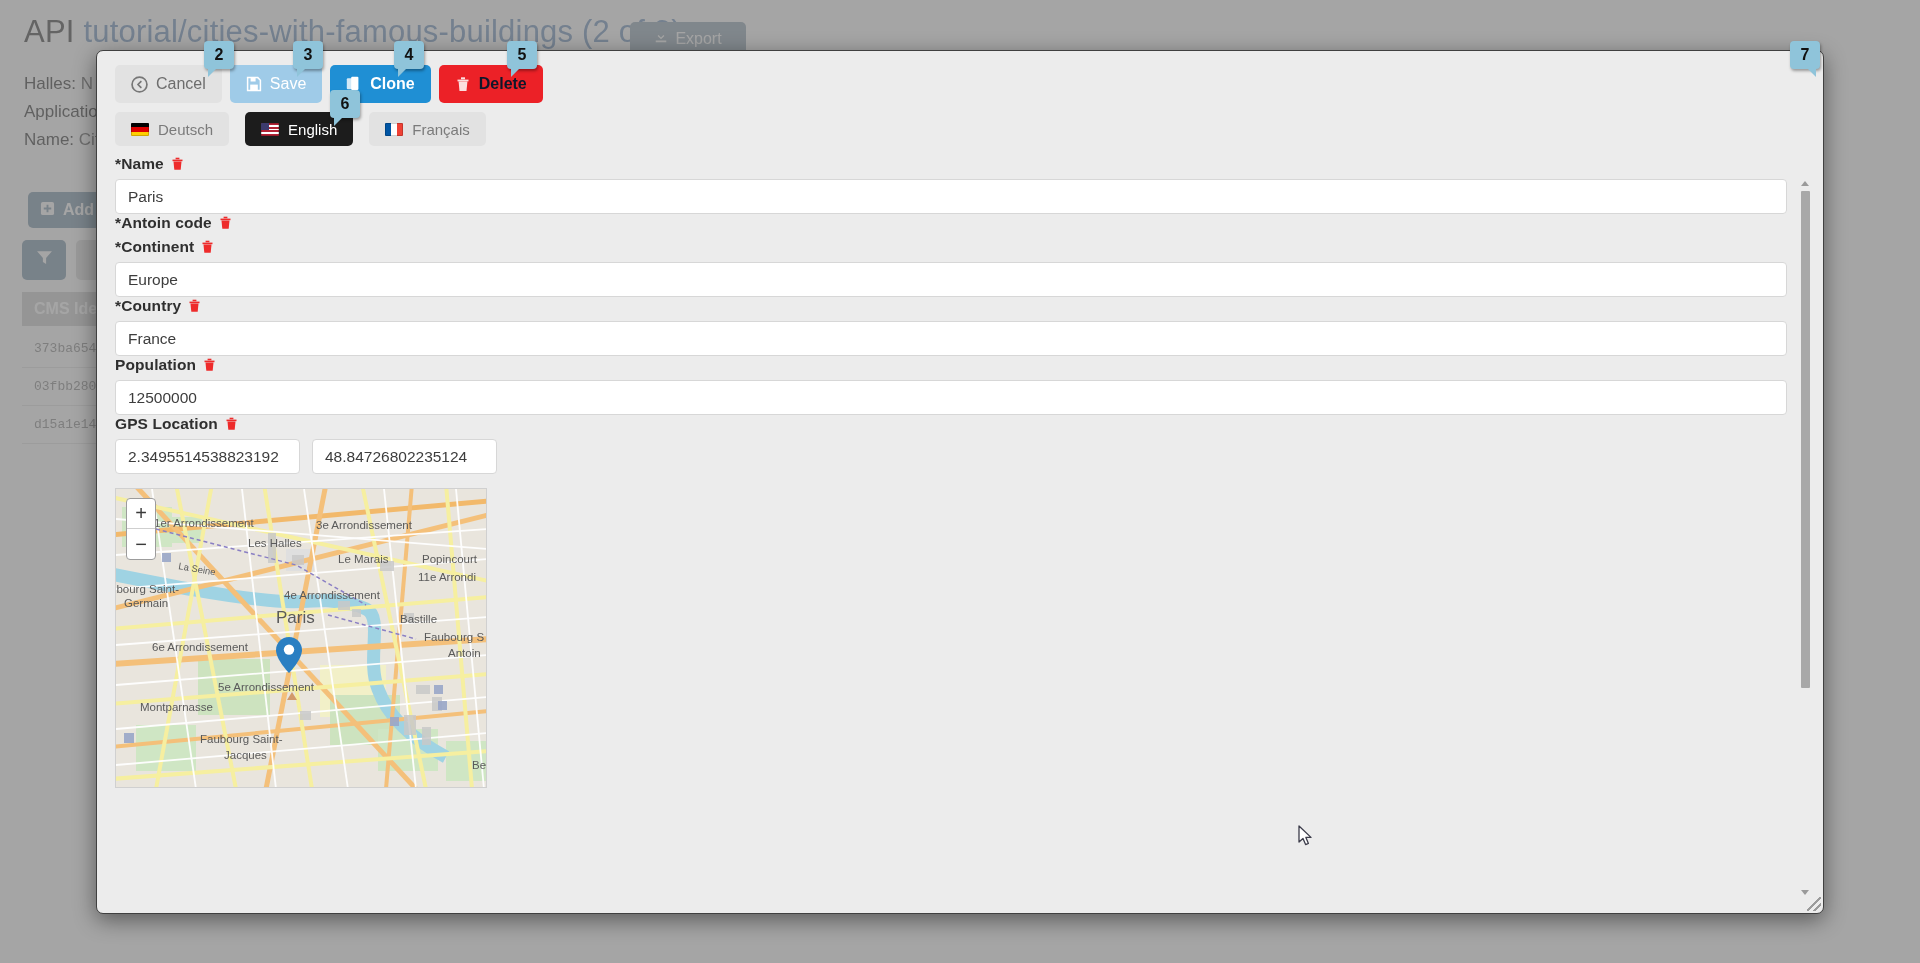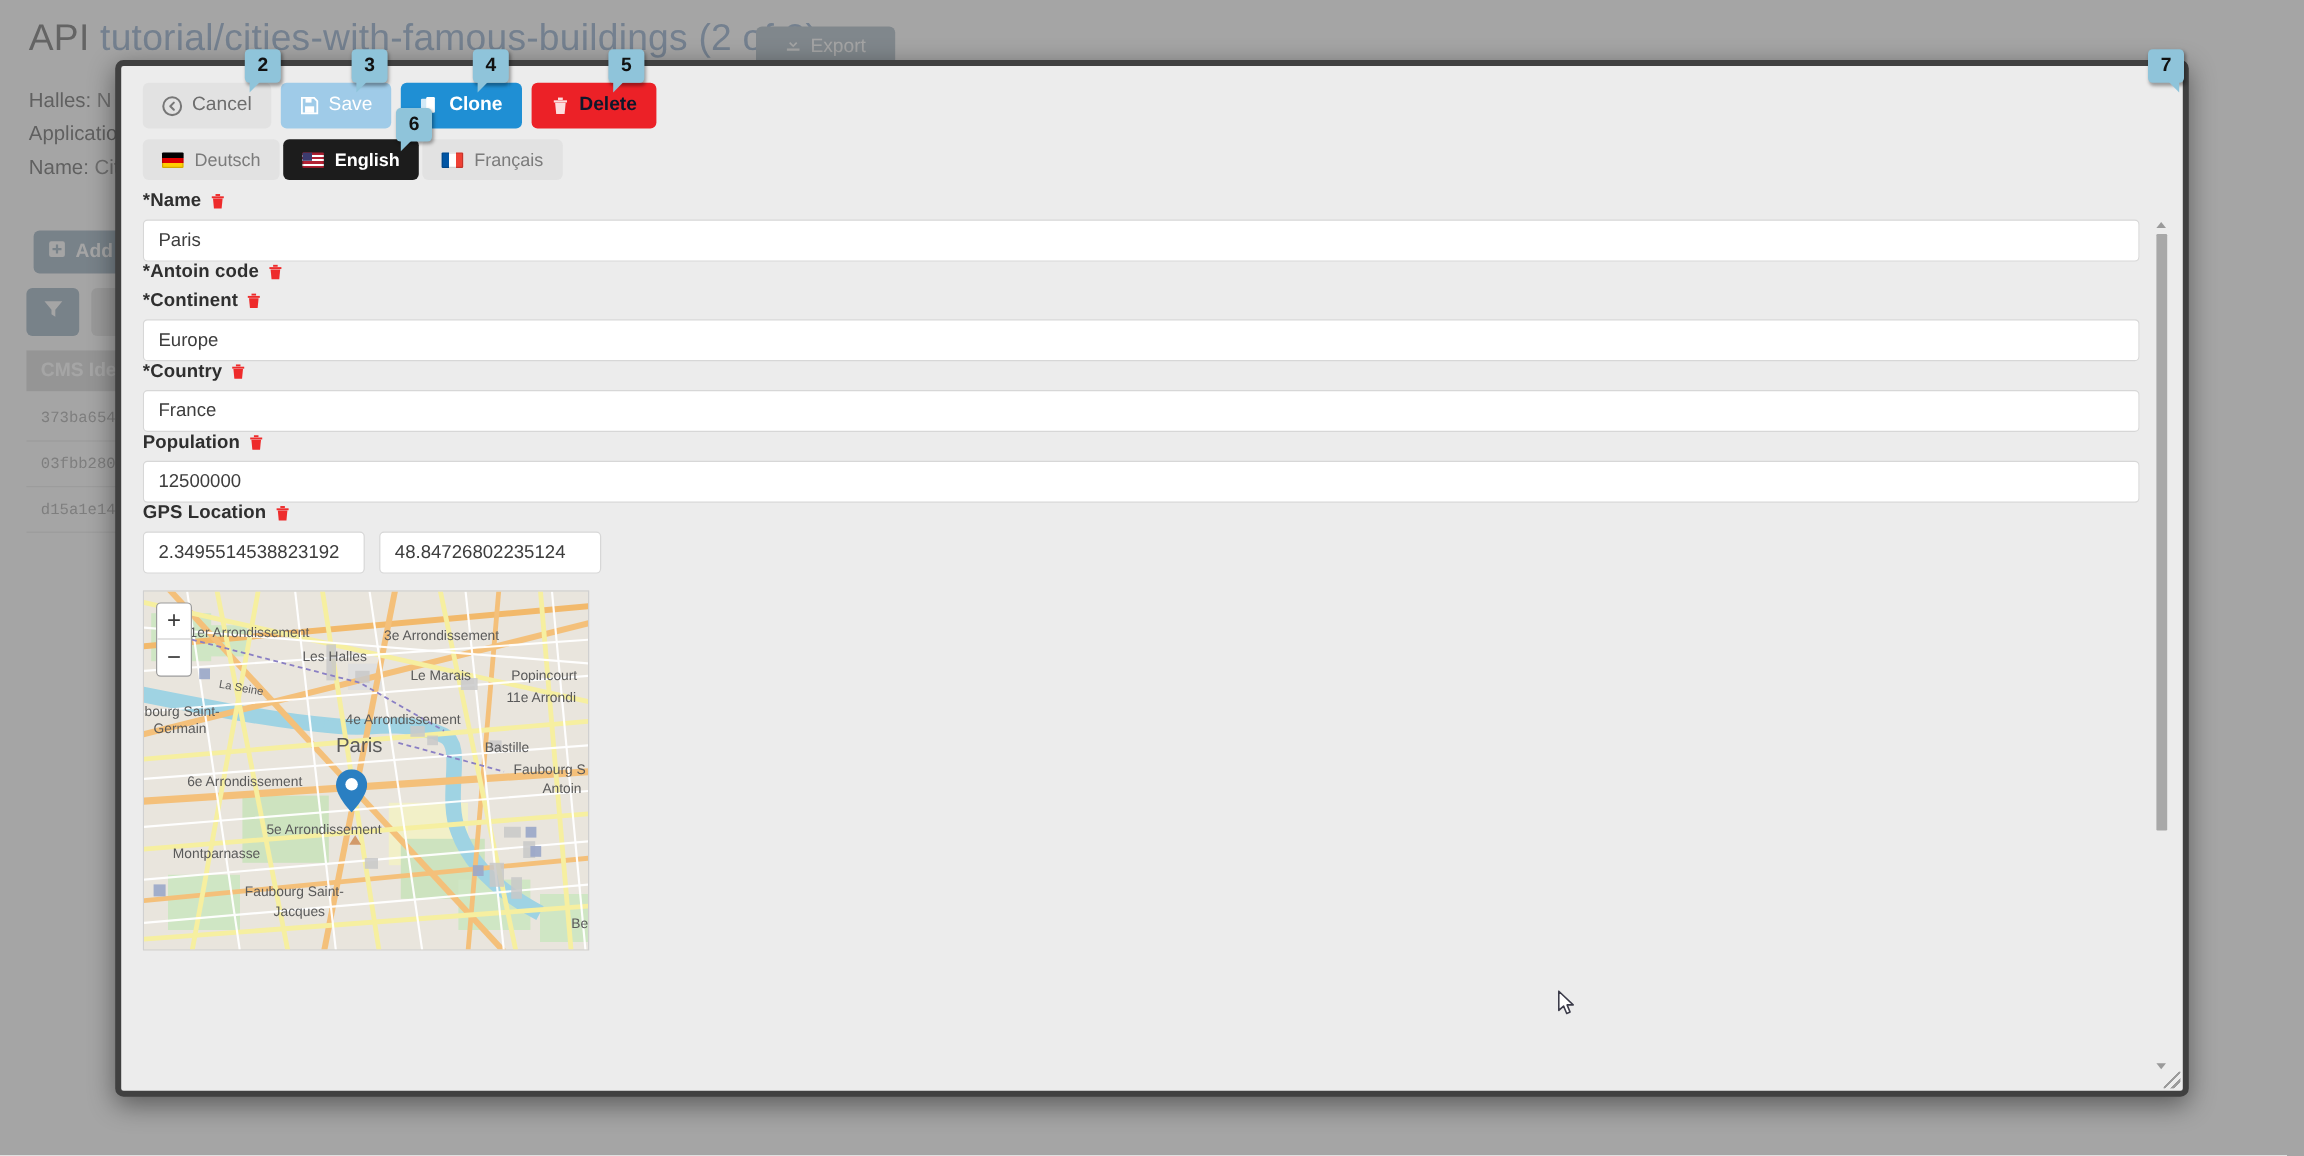--- a/index.html
+++ b/index.html
@@ -70,21 +70,21 @@
     position: absolute; inset: 0;
     background: rgba(110,110,110,0.62);
   }
 
   
   .modal {
     position: absolute;
     left: 96px; top: 50px;
     width: 1728px; height: 864px;
     background: #ececec;
-    border: 5px solid #404040;
+    border: 1px solid #404040;
     border-radius: 7px;
     box-shadow: 0 6px 22px rgba(0,0,0,.45);
     overflow: hidden;
   }
   .modal-inner { position:absolute; inset:0; padding: 14px 18px 0 18px; }
 
   
   .toolbar { display:flex; gap: 8px; align-items:flex-start; }
   .btn {
     height: 38px; border:none; border-radius: 5px;
@@ -92,28 +92,28 @@
     padding: 0 16px; font-size: 16px; cursor: pointer;
     font-family: "Liberation Sans", sans-serif;
   }
   .btn-cancel { background: #e2e2e2; color:#6d6d6d; }
   .btn-save   { background: #9fcbe8; color:#ffffff; }
   .btn-clone  { background: #1f8fd4; color:#ffffff; font-weight:700; }
   .btn-delete { background: #ec2127; color:#0f172a; font-weight:700; }
   .btn svg { display:block; }
 
   
-  .langtabs { display:flex; gap: 3px; margin-top: 9px; }
+  .langtabs { display:flex; gap: 16px; margin-top: 9px; }
   .lang {
     height: 34px; border-radius: 5px; border:none; cursor:pointer;
     display:flex; align-items:center; gap: 9px; padding: 0 16px;
     font-size: 15px; background: #e2e2e2; color: #7b7b7b;
     font-family: "Liberation Sans", sans-serif;
   }
-  .lang.active { background: #1c1c1c; color:#ffffff; font-weight:700; }
+  .lang.active { background: #1c1c1c; color:#ffffff; font-weight:400; }
   .flag { width: 18px; height: 13px; display:inline-block; border-radius:1px;
           box-shadow: 0 0 0 1px rgba(0,0,0,.18) inset; overflow:hidden; }
   .flag-de { background: linear-gradient(to bottom,#000 0 33.3%,#d00 33.3% 66.6%,#ffce00 66.6% 100%); }
   .flag-fr { background: linear-gradient(to right,#0055a4 0 33.3%,#fff 33.3% 66.6%,#ef4135 66.6% 100%); }
   .flag-us { background: repeating-linear-gradient(to bottom,#b22234 0 1.85px,#fff 1.85px 3.7px); position:relative; }
   .flag-us::before{content:"";position:absolute;left:0;top:0;width:8px;height:7px;background:#3c3b6e;}
 
   
   .form-area {
     position: absolute; left: 18px; top: 104px; right: 36px; bottom: 12px;

